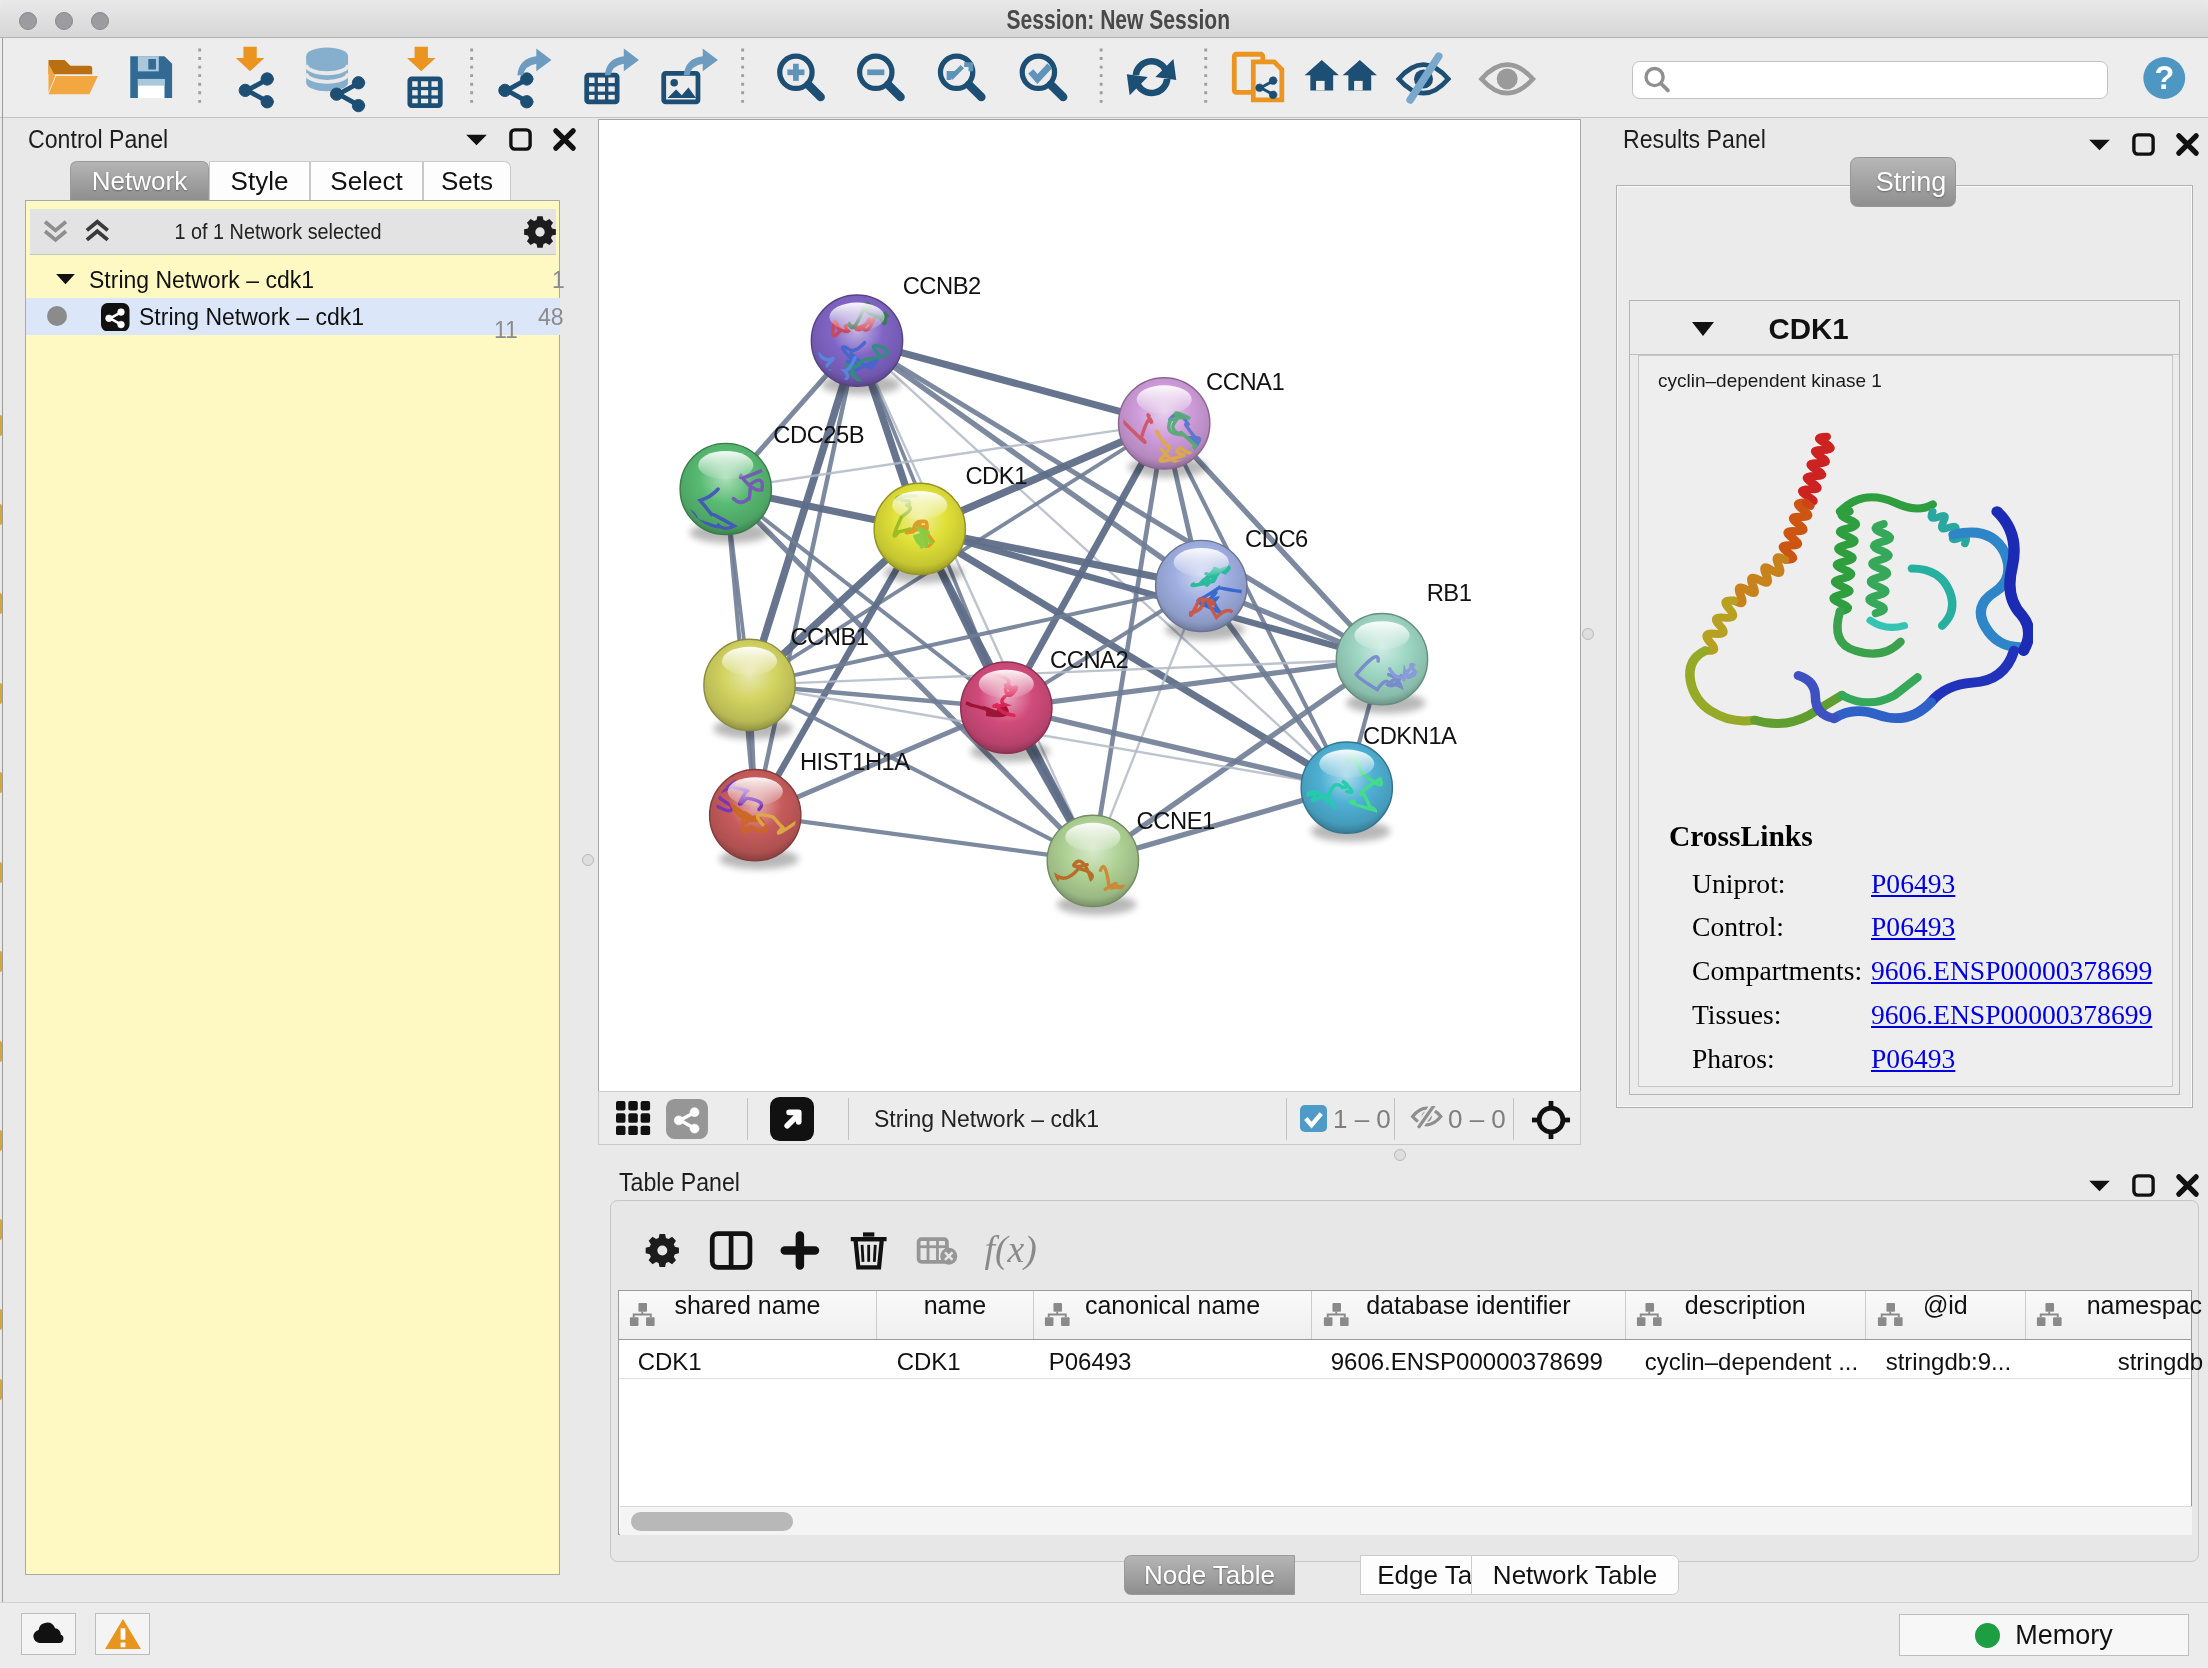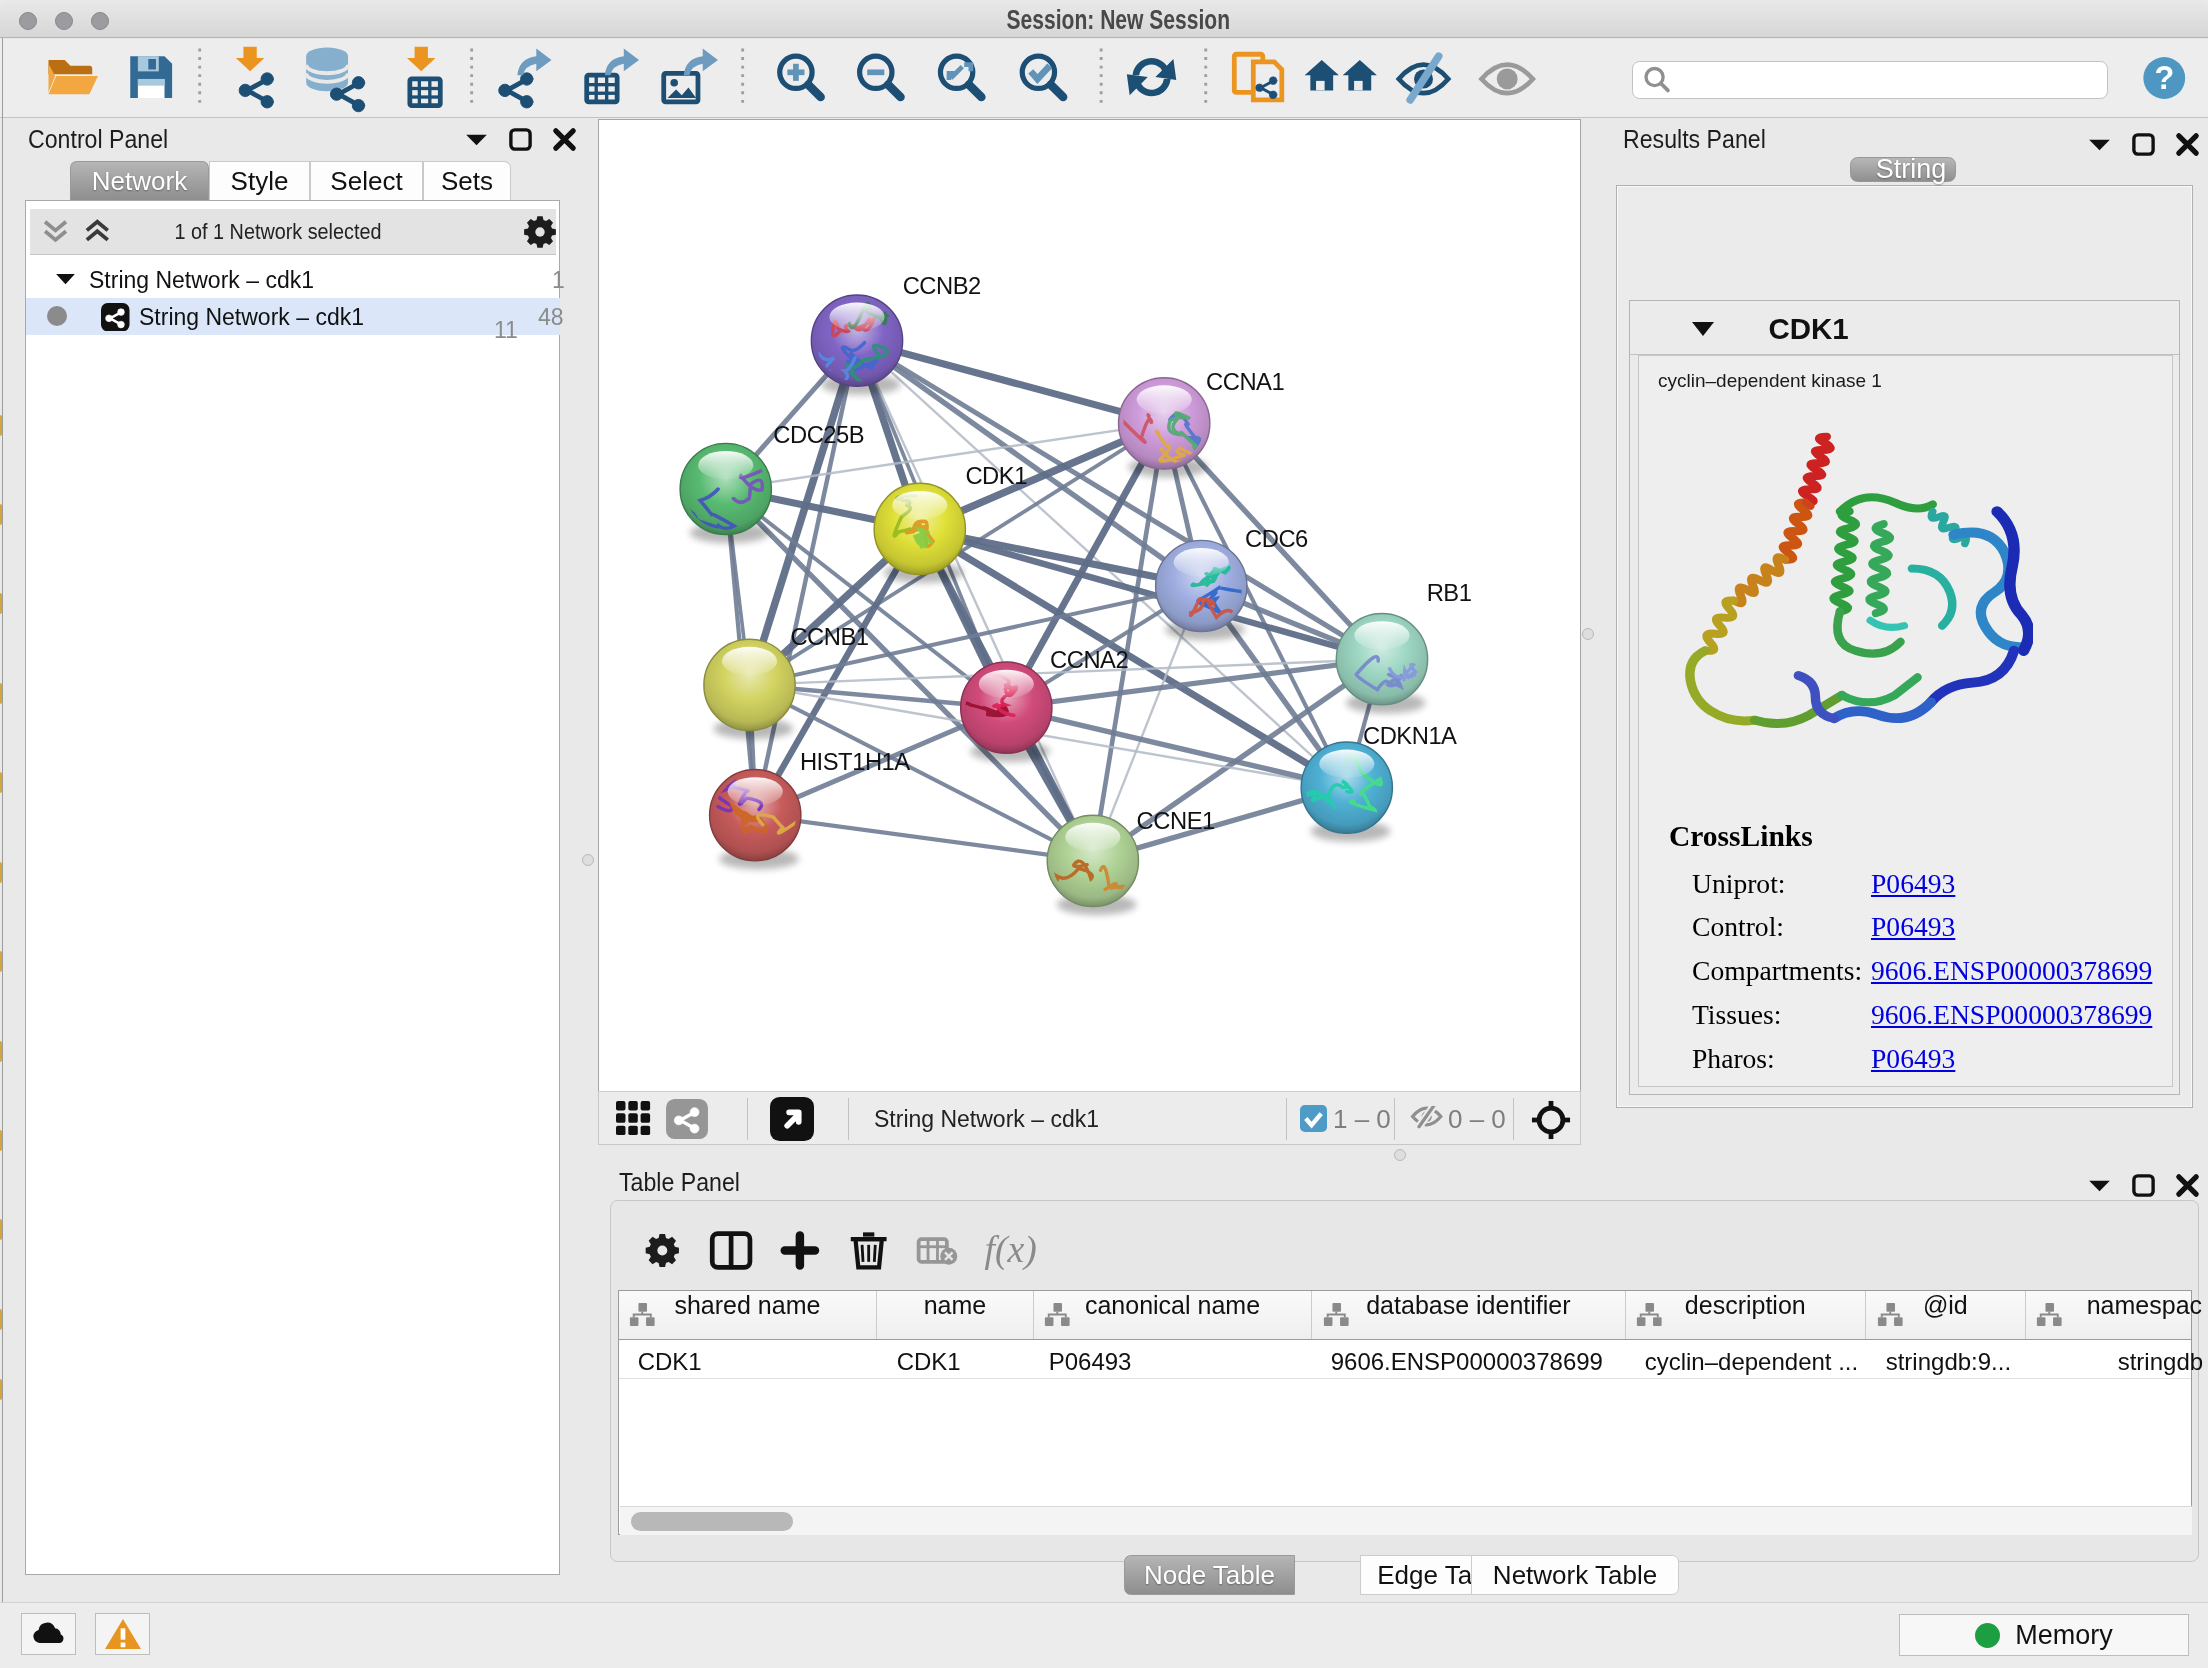--- a/index.html
+++ b/index.html
@@ -22,21 +22,21 @@
 .ptitle{font-size:26px;color:#1d1d1d;transform:scaleX(0.89);transform-origin:left;}
 .winbtns{position:absolute;display:flex;align-items:center;gap:19px;}
 
 #cp-title{left:27.6px;top:124px;}
 .tabs{position:absolute;display:flex;}
 .tab{height:39px;border:1px solid #c9c9c9;border-bottom:none;background:#fdfdfd;
  display:flex;align-items:center;justify-content:center;font-size:26px;color:#111;}
 .tab.sel{background:linear-gradient(#b5b5b5,#8e8e8e);color:#fff;border-color:#9a9a9a;
  border-radius:6.7px 6.7px 0 0;text-shadow:0 1px 1.9px rgba(0,0,0,.35);}
 .tab.last{border-radius:0 6.7px 0 0;}
-#cp-box{left:25px;top:200px;width:535px;height:1375px;background:#ffffff;
+#cp-box{left:25px;top:200px;width:535px;height:1375px;background:#fef9c3;
  border:1px solid #a9a9a9;}
 #cp-bar{left:3.8px;top:7.6px;width:526px;height:46px;background:#e3e3e3;
  border-bottom:1px solid #c6c6c6;position:absolute;}
 #cp-bar .lbl{position:absolute;left:-15px;right:15px;top:10.5px;text-align:center;font-size:22px;color:#222;transform:scaleX(0.9);}
 .trow{position:absolute;left:0;width:534px;height:37px;font-size:23px;color:#111;}
 .trow .num{position:absolute;color:#8b8b8b;}
 
 #footer{position:absolute;left:0;top:1602px;width:2208px;height:67px;background:#ececec;
  border-top:1px solid #d2d2d2;}
 .fbtn{position:absolute;top:9.5px;width:55px;height:42px;background:#f4f4f4;
@@ -49,21 +49,21 @@
  border:1px solid #a6a6a6;}
 #nettools{position:absolute;left:598px;top:1091px;width:983px;height:54px;background:#ececec;
  border:1px solid #c8c8c8;border-top:1px solid #cdcdcd;}
 .ntsep{position:absolute;top:5.7px;height:42px;width:0;border-left:1px solid #c2c2c2;}
 
 .knob{position:absolute;width:12.4px;height:12.4px;border-radius:50%;background:#dedede;border:1px solid #b9b9b9;}
 
 #rp-title{left:1623px;top:124px;}
 #rp-box{position:absolute;left:1616px;top:185px;width:577px;height:923px;
  border:1px solid #b0b0b0;background:#ebebeb;box-shadow:inset 0 0 0 1px #f8f8f8;}
-#stringtab{position:absolute;left:1850px;top:157px;width:106px;height:25px;
+#stringtab{position:absolute;left:1850px;top:157px;width:106px;height:50px;
  background:linear-gradient(#b7b7b7,#8f8f8f);border:1px solid #979797;border-radius:7.6px;
  color:#fff;font-size:27px;display:flex;align-items:center;justify-content:center;
  text-shadow:0 1px 1.9px rgba(0,0,0,.35);padding-left:16px;}
 #ec-box{position:absolute;left:12.4px;top:33px;width:551px;height:75px;border:1px solid #bdbdbd;
  background:#ebebeb;}
 .rbtn{position:absolute;top:19px;height:36px;background:#fefefe;border:1px solid #c5c5c5;
  border-radius:7.6px;font-size:27px;letter-spacing:1px;color:#111;display:flex;align-items:center;justify-content:center;}
 #cdk-box{position:absolute;left:12.4px;top:114px;width:551px;height:795px;border:1px solid #b5b5b5;background:#ebebeb;}
 #cdk-hdr{position:absolute;left:0;top:0;width:100%;height:54px;border-bottom:1px solid #c0c0c0;}
 #cdk-hdr .arr{position:absolute;left:62px;top:21px;width:0;height:0;

